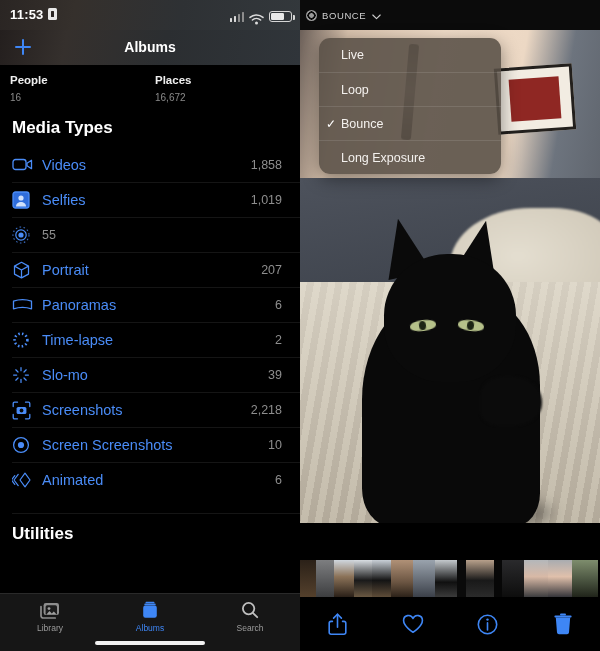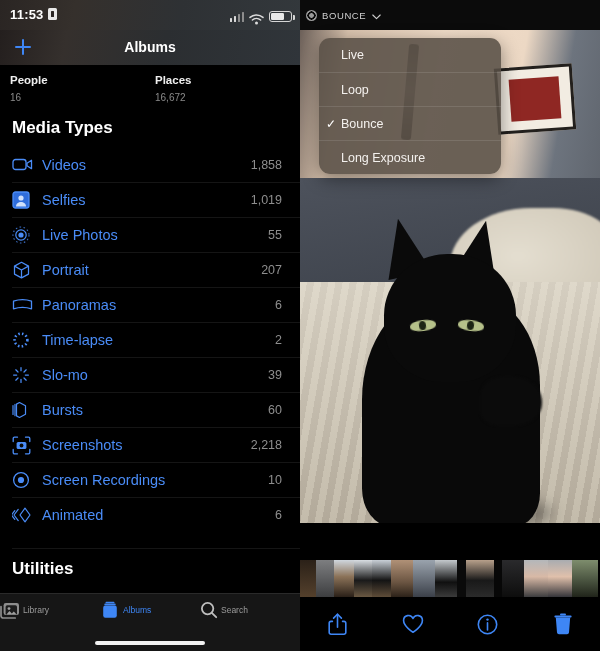--- a/index.html
+++ b/index.html
@@ -61,21 +61,21 @@
   .chev { width:12px; padding-right:12px; display:flex; justify-content:flex-end; }
   .chev svg { display:block; }
 
   .util-wrap { position:relative; margin-top:16px; border-top:1px solid #151515;
                margin-left:12px; }
   .util-head { font-size:17px; font-weight:bold; color:#fff; padding:10px 0 0 0; }
 
   .tab-bar { position:absolute; left:0; bottom:0; width:300px; height:58px;
              background:#161616; border-top:1px solid #2a2a2a;
              display:flex; align-items:flex-start; padding-top:6px; }
-  .tab { flex:1; display:flex; flex-direction:row; align-items:center; gap:3px; cursor:pointer; }
+  .tab { flex:1; display:flex; flex-direction:column; align-items:center; gap:3px; cursor:pointer; }
   .tab-ico { height:20px; display:flex; align-items:center; justify-content:center; }
   .tab-lbl { font-size:8.5px; color:#9b9b9b; }
   .tab.active .tab-lbl { color:#3e86f5; }
   .home-ind { position:absolute; left:50%; transform:translateX(-50%); bottom:6px;
               width:110px; height:4px; border-radius:2px; background:#f2f2f2; }
 
   
   .right-panel { position:absolute; left:300px; top:0; width:300px; height:651px;
                  background:#000; overflow:hidden; }
 
@@ -230,21 +230,20 @@
       </div>
 
       <div class="mt-row">
         <span class="mt-ico">
           <svg width="18" height="18" viewBox="0 0 18 18">
               <circle cx="9" cy="9" r="2.6" fill="#4a8cf7"></circle>
               <circle cx="9" cy="9" r="5.2" stroke="#4a8cf7" stroke-width="1.2" fill="none"></circle>
               <circle cx="9" cy="9" r="8" stroke="#3a6cc0" stroke-width="1.1" fill="none" stroke-dasharray="1.6 2.4"></circle>
             </svg>
         </span>
-        <span class="mt-label">Live Photos</span>
         <span class="mt-count">55</span>
         <span class="chev">
             <svg width="7" height="12" viewBox="0 0 7 12">
               <path d="M1 1l5 5-5 5" stroke="#6d6d6d" stroke-width="1.4" fill="none" stroke-linecap="round" stroke-linejoin="round"></path>
             </svg>
           </span>
       </div>
 
       <div class="mt-row">
         <span class="mt-ico">
@@ -302,35 +301,20 @@
         </span>
         <span class="mt-label">Slo-mo</span>
         <span class="mt-count">39</span>
         <span class="chev">
             <svg width="7" height="12" viewBox="0 0 7 12">
               <path d="M1 1l5 5-5 5" stroke="#6d6d6d" stroke-width="1.4" fill="none" stroke-linecap="round" stroke-linejoin="round"></path>
             </svg>
           </span>
       </div>
 
-      <div class="mt-row">
-        <span class="mt-ico">
-          <svg width="19" height="18" viewBox="0 0 19 18">
-              <path d="M7.5 1.5l6 3.3v8.4l-6 3.3-3-1.6V3.1z" stroke="#4a8cf7" stroke-width="1.2" fill="none" stroke-linejoin="round"></path>
-              <path d="M3 3.3v11.4M1 4.6v8.8" stroke="#4a8cf7" stroke-width="1.2" stroke-linecap="round"></path>
-            </svg>
-        </span>
-        <span class="mt-label">Bursts</span>
-        <span class="mt-count">60</span>
-        <span class="chev">
-            <svg width="7" height="12" viewBox="0 0 7 12">
-              <path d="M1 1l5 5-5 5" stroke="#6d6d6d" stroke-width="1.4" fill="none" stroke-linecap="round" stroke-linejoin="round"></path>
-            </svg>
-          </span>
-      </div>
 
       <div class="mt-row">
         <span class="mt-ico">
           <svg width="19" height="19" viewBox="0 0 19 19">
               <g stroke="#4a8cf7" stroke-width="1.3" fill="none" stroke-linecap="round">
                 <path d="M1.2 5.5v-3a1.3 1.3 0 0 1 1.3-1.3h3M13.5 1.2h3a1.3 1.3 0 0 1 1.3 1.3v3M17.8 13.5v3a1.3 1.3 0 0 1-1.3 1.3h-3M5.5 17.8h-3a1.3 1.3 0 0 1-1.3-1.3v-3"></path>
               </g>
               <rect x="4.6" y="6" width="9.8" height="7" rx="1.6" fill="#4a8cf7"></rect>
               <circle cx="9.5" cy="9.5" r="1.9" fill="#0a0a0a"></circle>
             </svg>
@@ -344,21 +328,21 @@
           </span>
       </div>
 
       <div class="mt-row">
         <span class="mt-ico">
           <svg width="18" height="18" viewBox="0 0 18 18">
               <circle cx="9" cy="9" r="7.4" stroke="#4a8cf7" stroke-width="1.3" fill="none"></circle>
               <circle cx="9" cy="9" r="3.1" fill="#4a8cf7"></circle>
             </svg>
         </span>
-        <span class="mt-label">Screen Recordings</span>
+        <span class="mt-label">Screen Screenshots</span>
         <span class="mt-count">10</span>
         <span class="chev">
             <svg width="7" height="12" viewBox="0 0 7 12">
               <path d="M1 1l5 5-5 5" stroke="#6d6d6d" stroke-width="1.4" fill="none" stroke-linecap="round" stroke-linejoin="round"></path>
             </svg>
           </span>
       </div>
 
       <div class="mt-row">
         <span class="mt-ico">

